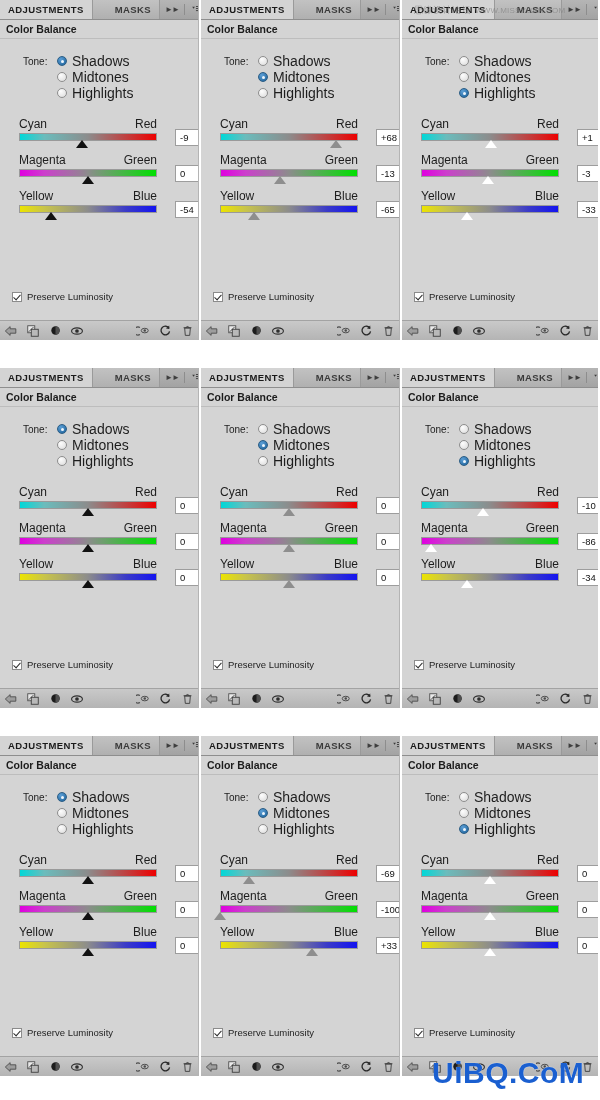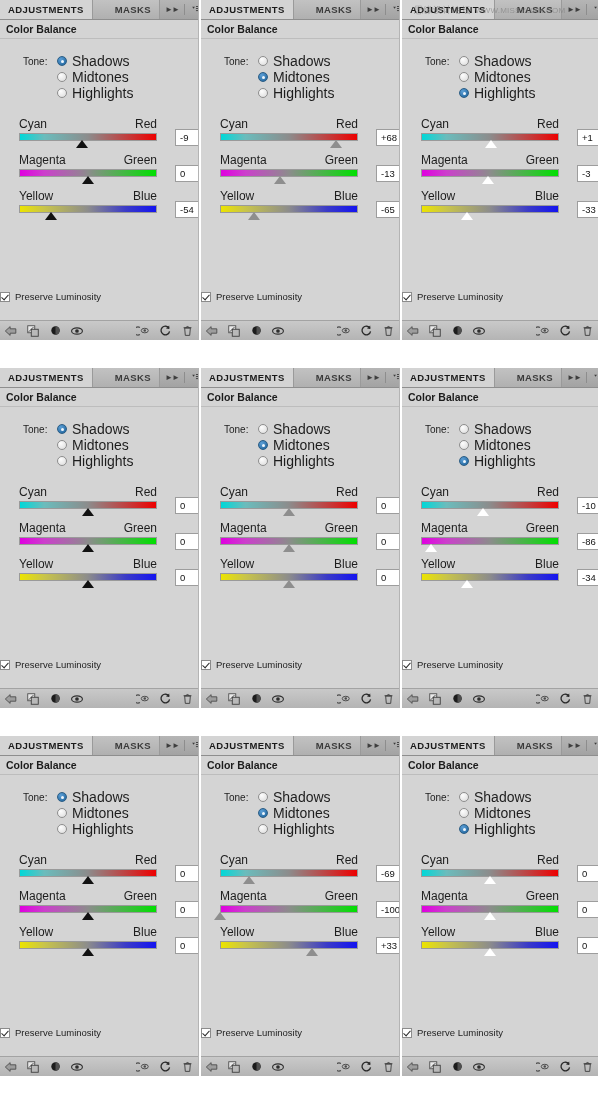--- a/index.html
+++ b/index.html
@@ -146,21 +146,21 @@
     position:absolute;left:156px;top:12px;
     width:34px;height:17px;
     background:#fff;border:1px solid #9d9d9d;
     font-size:9.5px;color:#121212;
     display:flex;align-items:center;
     padding-left:4px;box-sizing:border-box;
   }
 
   
   .preserve{
-    position:absolute;left:0;bottom:18px;
+    position:absolute;left:12px;bottom:18px;
     display:flex;align-items:center;
   }
   .chk{
     width:10px;height:10px;background:#fff;
     border:1px solid #8b8b8b;
     margin-right:5px;position:relative;box-sizing:border-box;
     flex:0 0 auto;
   }
   .chk::after{
     content:"";position:absolute;left:2px;top:0px;
@@ -1325,13 +1325,14 @@
         </div>
       </div>
     </div>
   <div class="row-caption" id="cap2" style="top:1080px;">Color balance 3</div>
 
   <div class="wm-cn">
     <span class="cn">思缘设计论坛</span>
     <span class="en">WWW.MISSYUAN.COM</span>
   </div>
 
+  <div class="wm-uibq">UiBQ.CoM</div>
 </div>
 
 </body></html>

